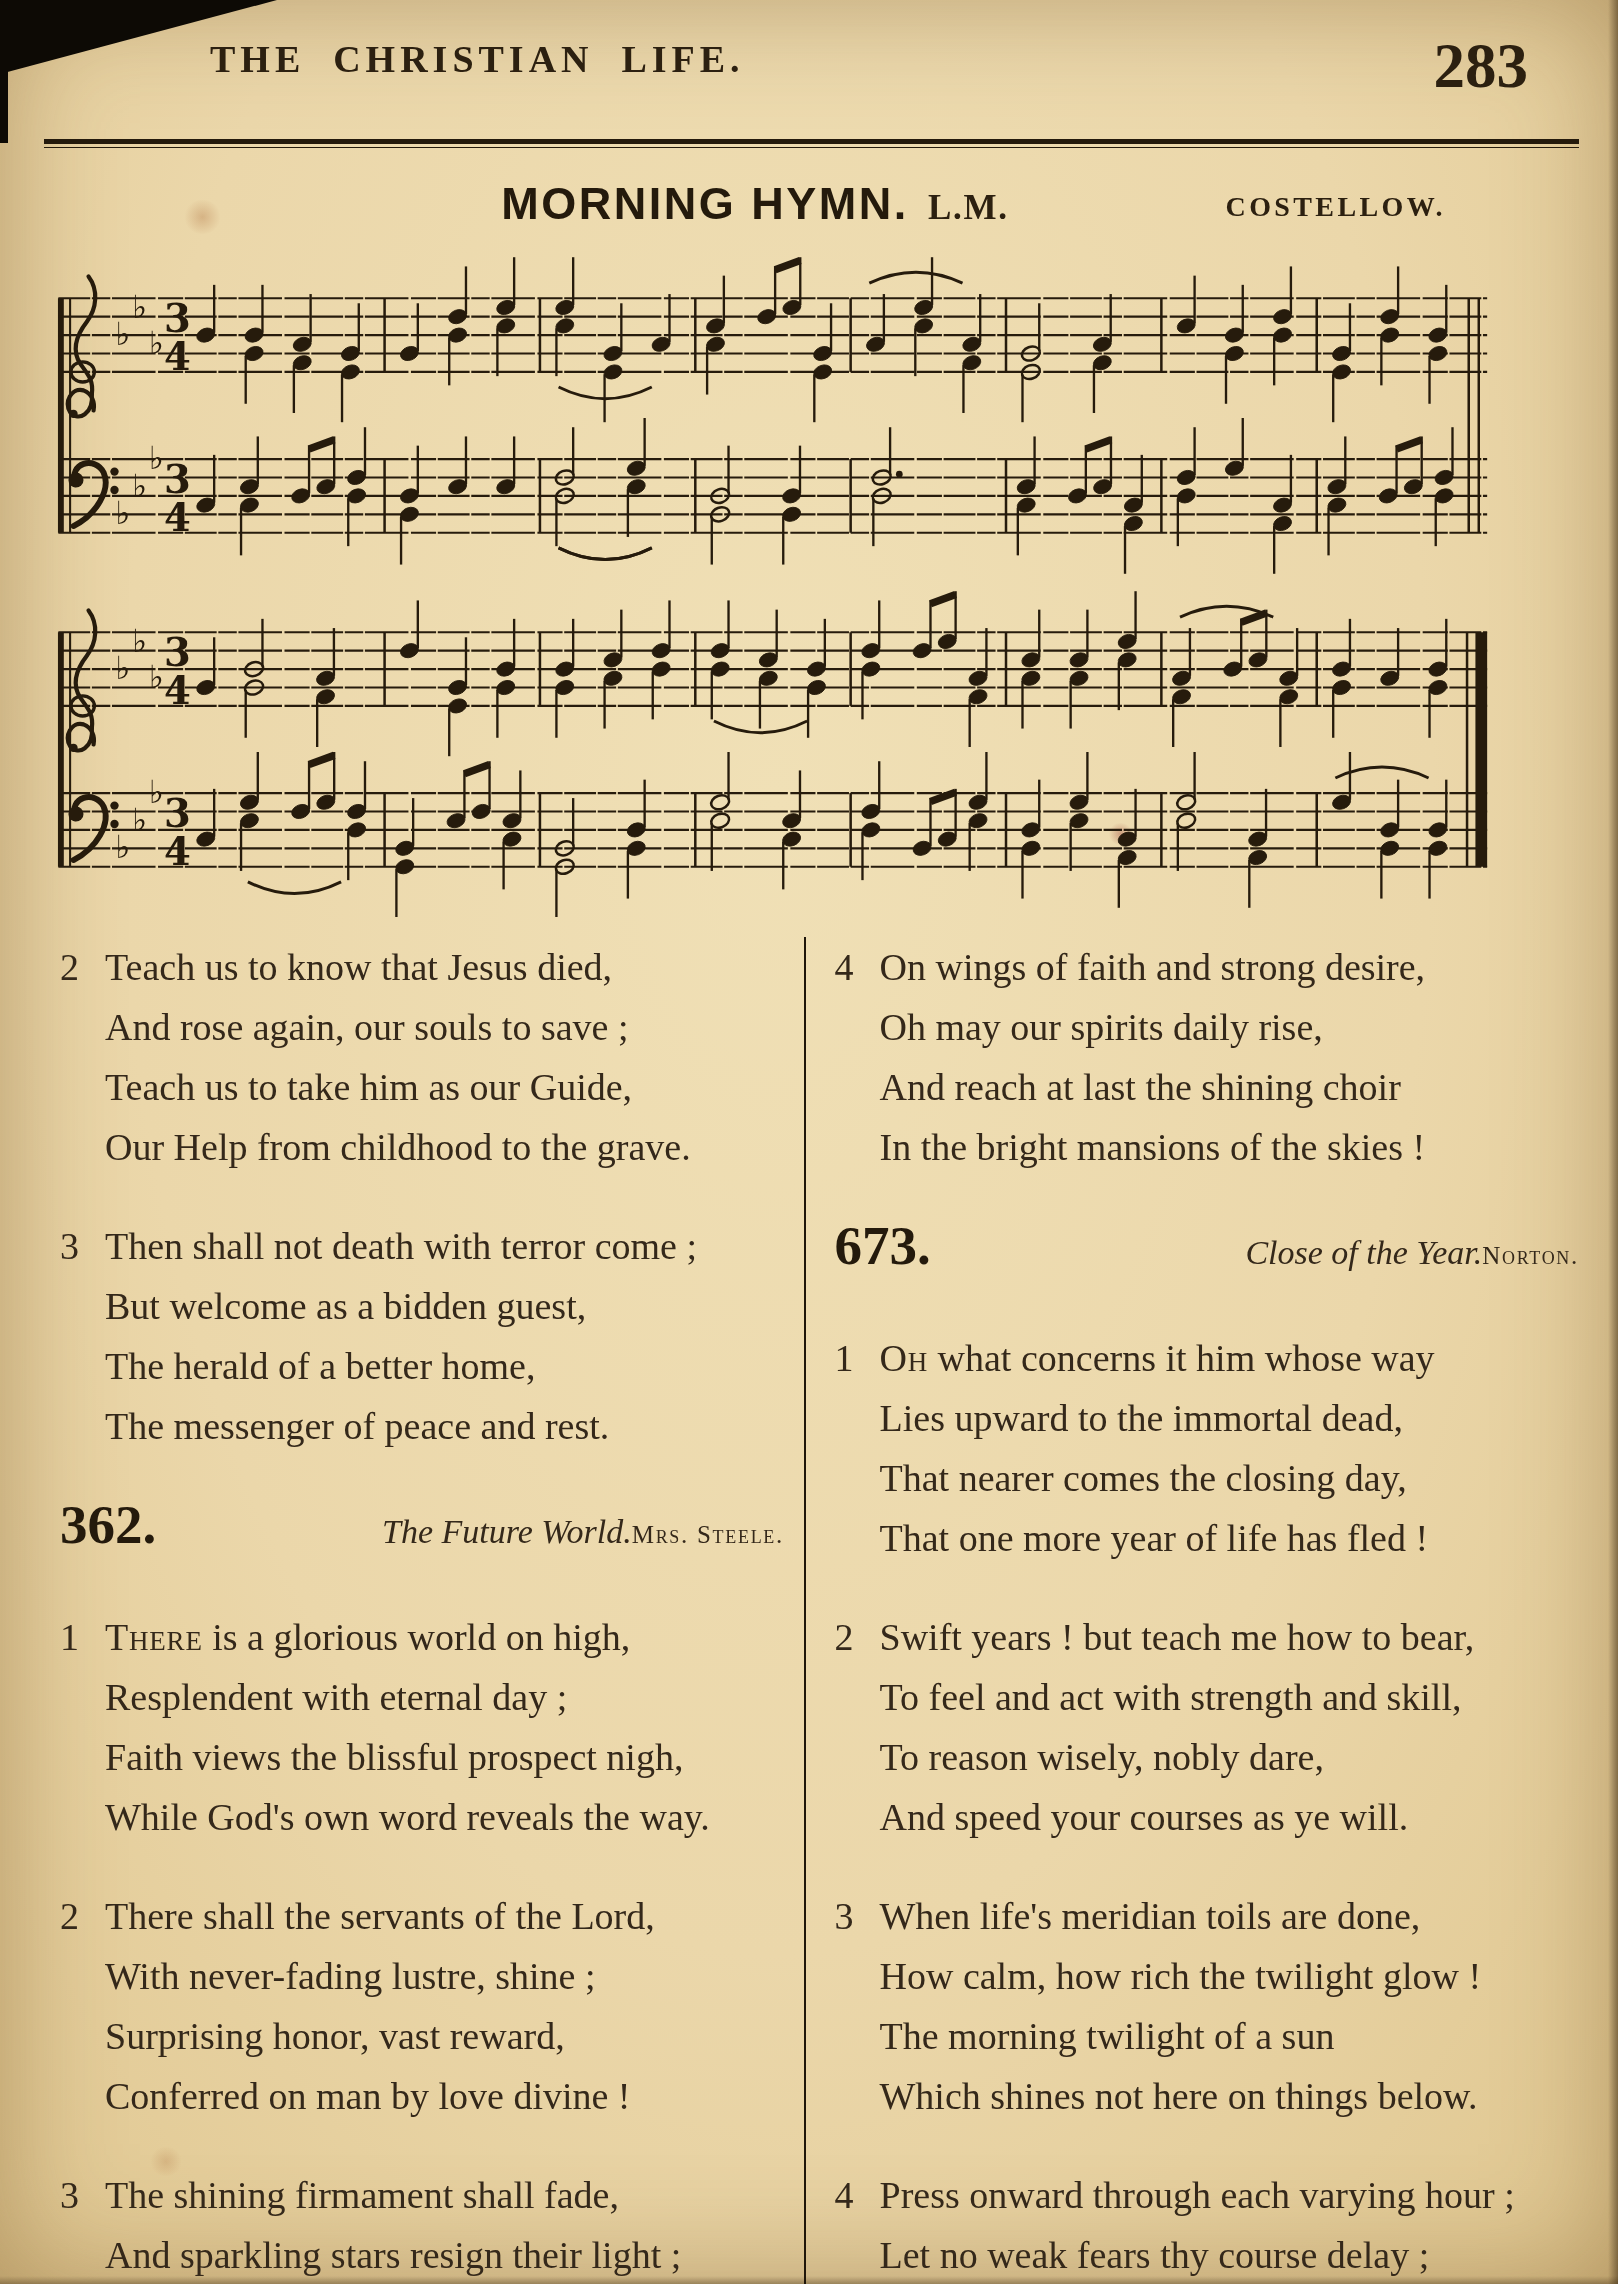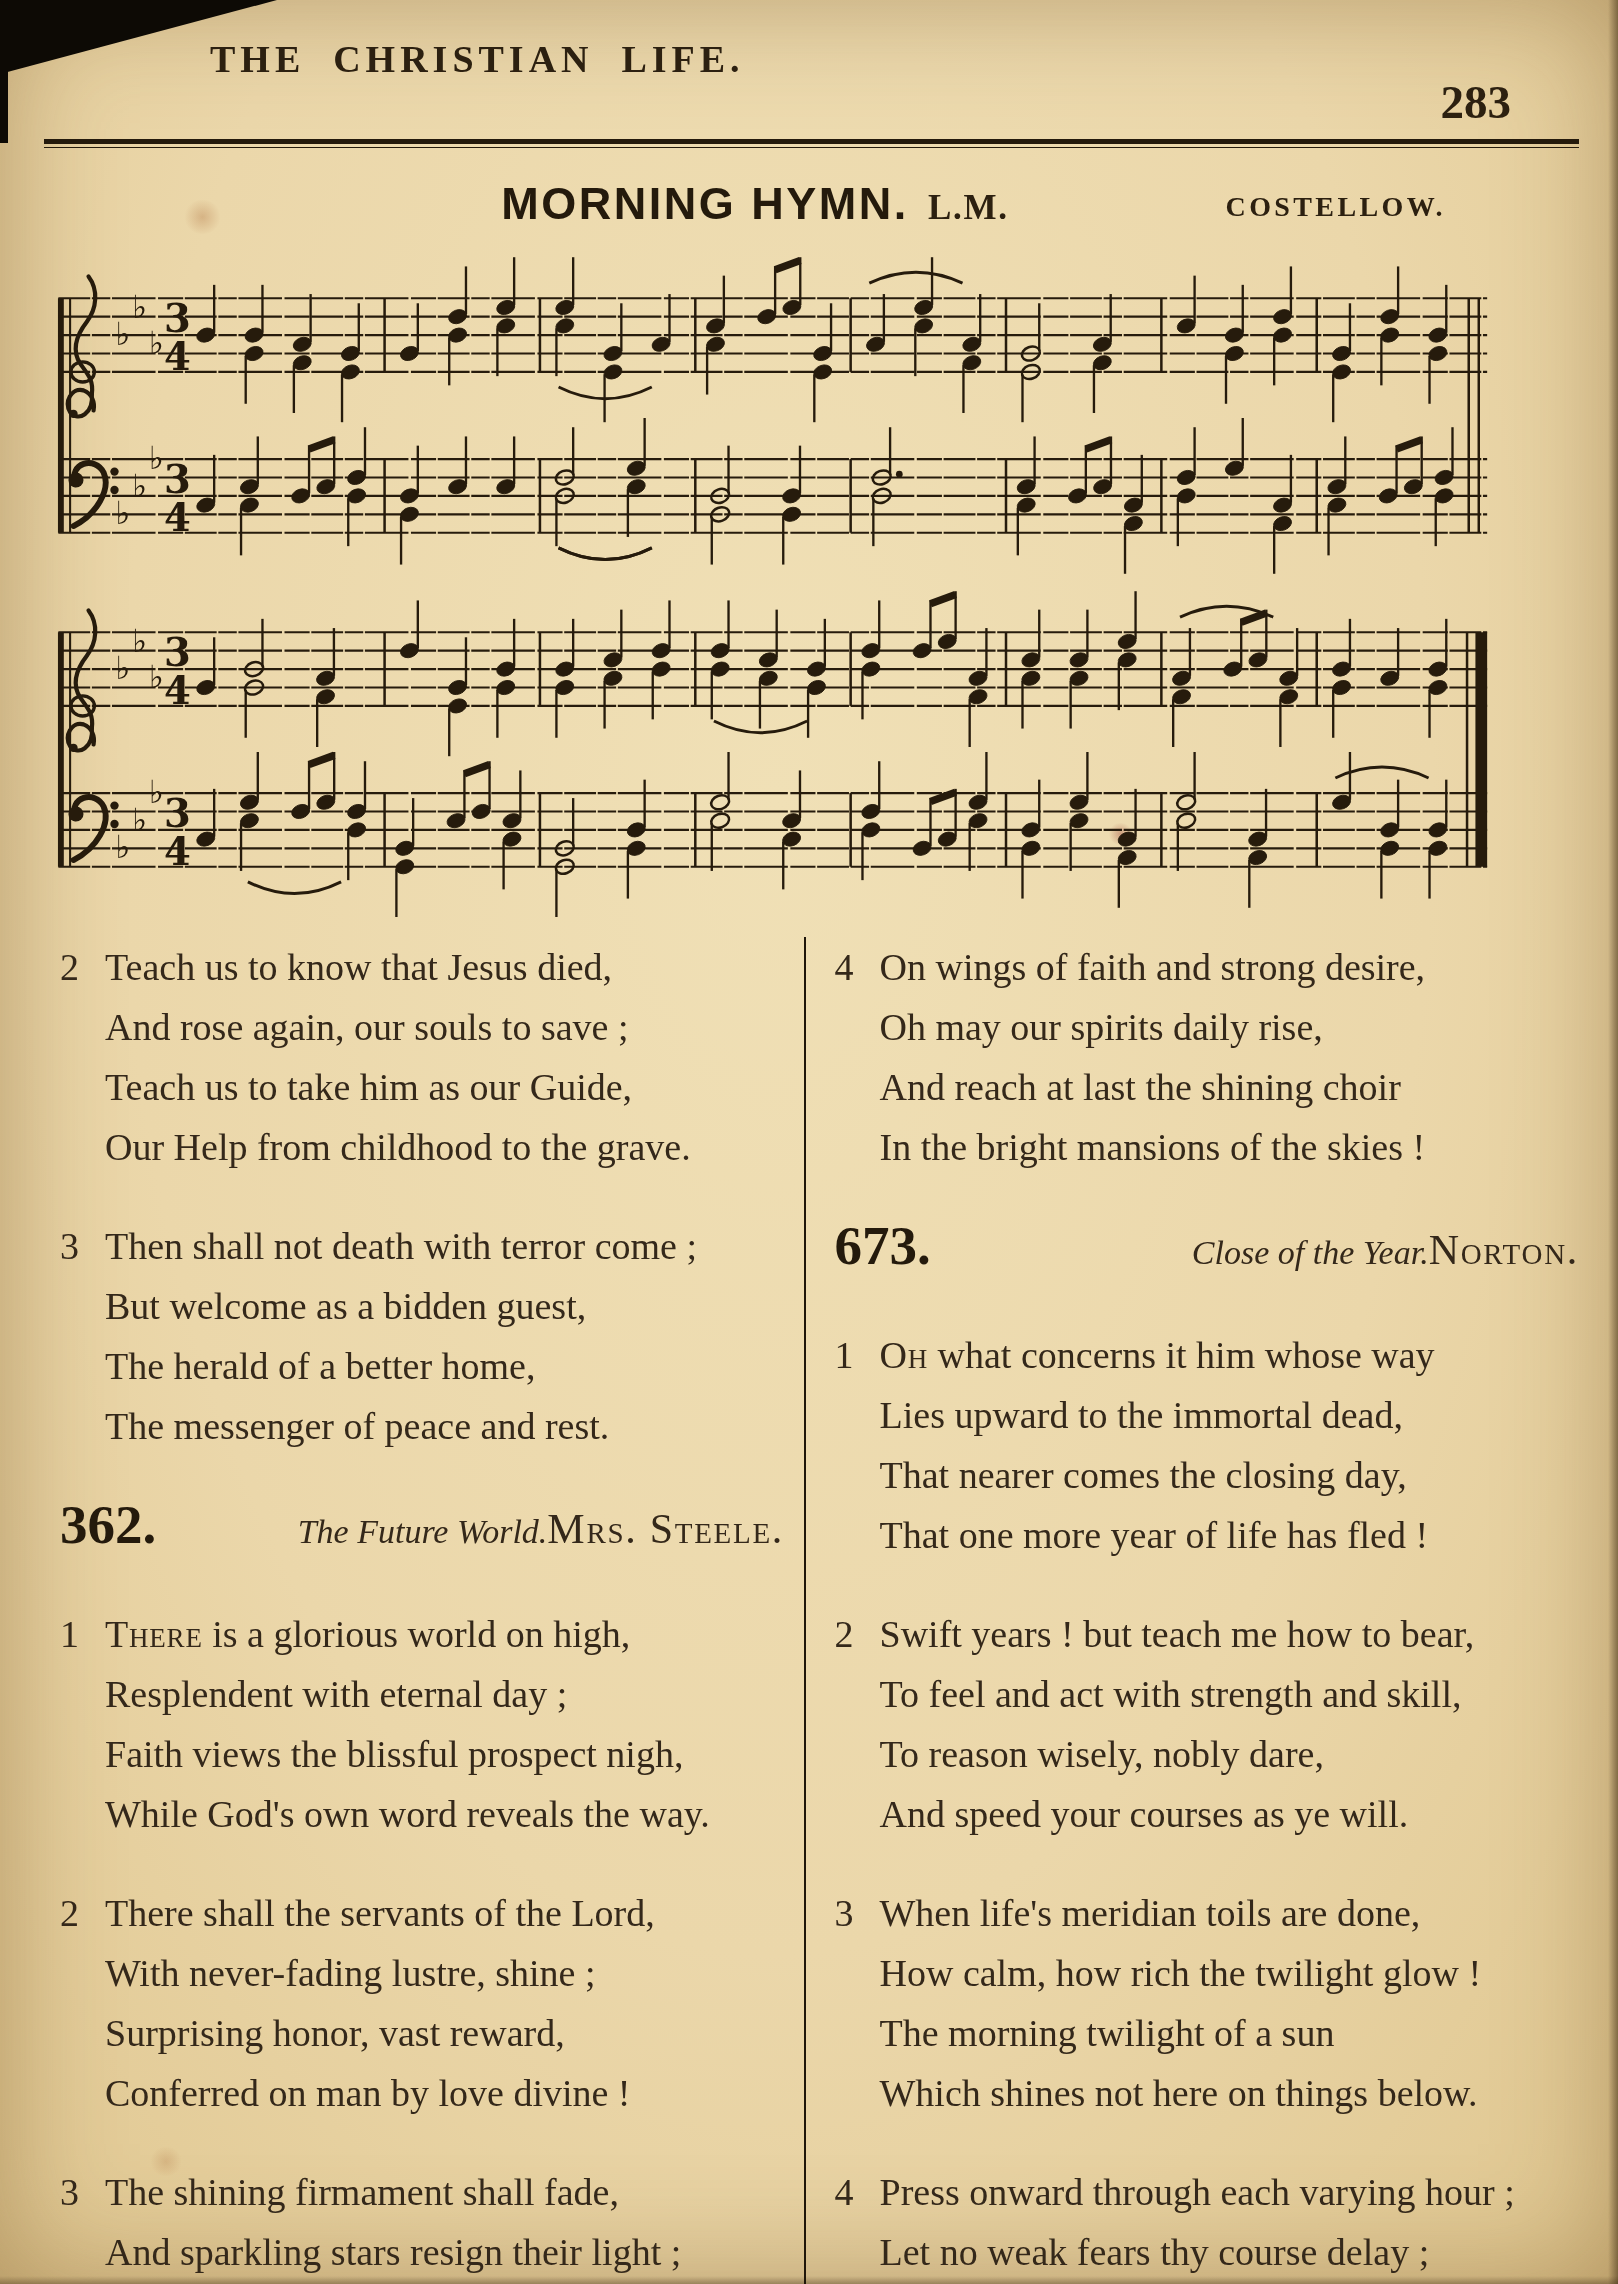--- a/index.html
+++ b/index.html
@@ -17,21 +17,21 @@
   .edge-bottom{position:absolute;left:0;right:0;bottom:0;height:8.4px;
     background:linear-gradient(to bottom,rgba(0,0,0,0),rgba(55,38,14,.35));}
   .blot{position:absolute;border-radius:50%;}
   .b1{left:183px;top:200px;width:39px;height:34px;background:radial-gradient(circle,rgba(166,98,48,.30),rgba(166,98,48,0) 70%);}
   .b2{left:1108px;top:823px;width:25px;height:22px;background:radial-gradient(circle,rgba(140,40,30,.35),rgba(140,40,30,0) 70%);}
   .b3{left:149px;top:2147px;width:34px;height:28.5px;background:radial-gradient(circle,rgba(166,98,48,.22),rgba(166,98,48,0) 70%);}
 
   
   .running-header{position:absolute;top:37px;left:210px;width:1090px;text-align:left;
     font-size:38px;font-weight:700;letter-spacing:5px;word-spacing:13.4px;color:#2c2010;font-family:Liberation Serif, serif;}
-  .page-number{position:absolute;top:30px;right:107px;font-size:47px;font-weight:700;color:#2c2010;margin-top:45px;}
+  .page-number{position:absolute;top:30px;right:90px;font-size:63px;font-weight:700;color:#2c2010;}
   .head-rule{position:absolute;top:139px;left:44px;right:39px;height:0;border-top:5px solid #241a0c;}
   .head-rule::after{content:"";position:absolute;left:0;right:0;top:2.5px;border-top:1.7px solid #241a0c;}
 
   
   .tune-titlebar{position:absolute;top:178px;left:210px;width:1090px;text-align:center;white-space:nowrap;}
   .tune-title{font-family:"Liberation Sans","DejaVu Sans",sans-serif;font-weight:700;
     font-size:45px;letter-spacing:2.5px;color:#241a0c;}
   .tune-meter{font-size:35px;font-weight:700;letter-spacing:1.7px;margin-left:16px;color:#2c2010;}
   .composer{position:absolute;top:191px;right:172px;font-size:28px;font-weight:700;
     letter-spacing:3.4px;color:#2c2010;}
@@ -47,21 +47,21 @@
   .col.left{width:724px;padding-right:20px;}
   .col.right{flex:1;border-left:2.5px solid #1f160a;padding-left:28.5px;min-height:1308px;}
   .verse{display:flex;margin-bottom:39px;}
   .vnum{flex:none;width:45px;}
   .vlines{flex:1;}
   .vline{position:relative;white-space:nowrap;}
   .sc{font-variant:small-caps;letter-spacing:0.8px;}
   .hymn-head{display:flex;align-items:baseline;margin:20px 0 42px 0;}
   .hymn-num{font-size:55px;font-weight:700;color:#241a0c;}
   .hymn-ttl{flex:1;text-align:right;font-style:italic;font-size:34px;}
-  .hymn-auth{font-variant:small-caps;font-size:42px;letter-spacing:1.7px;}
+  .hymn-auth{font-variant:small-caps;font-size:25px;letter-spacing:1.7px;}
 </style>
 </head>
 <body>
 
 <div class="page">
   <div class="corner-tl"></div>
   <div class="edge-left-top"></div>
   <div class="edge-right"></div>
   <div class="edge-bottom"></div>
   <div class="blot b1"></div>

